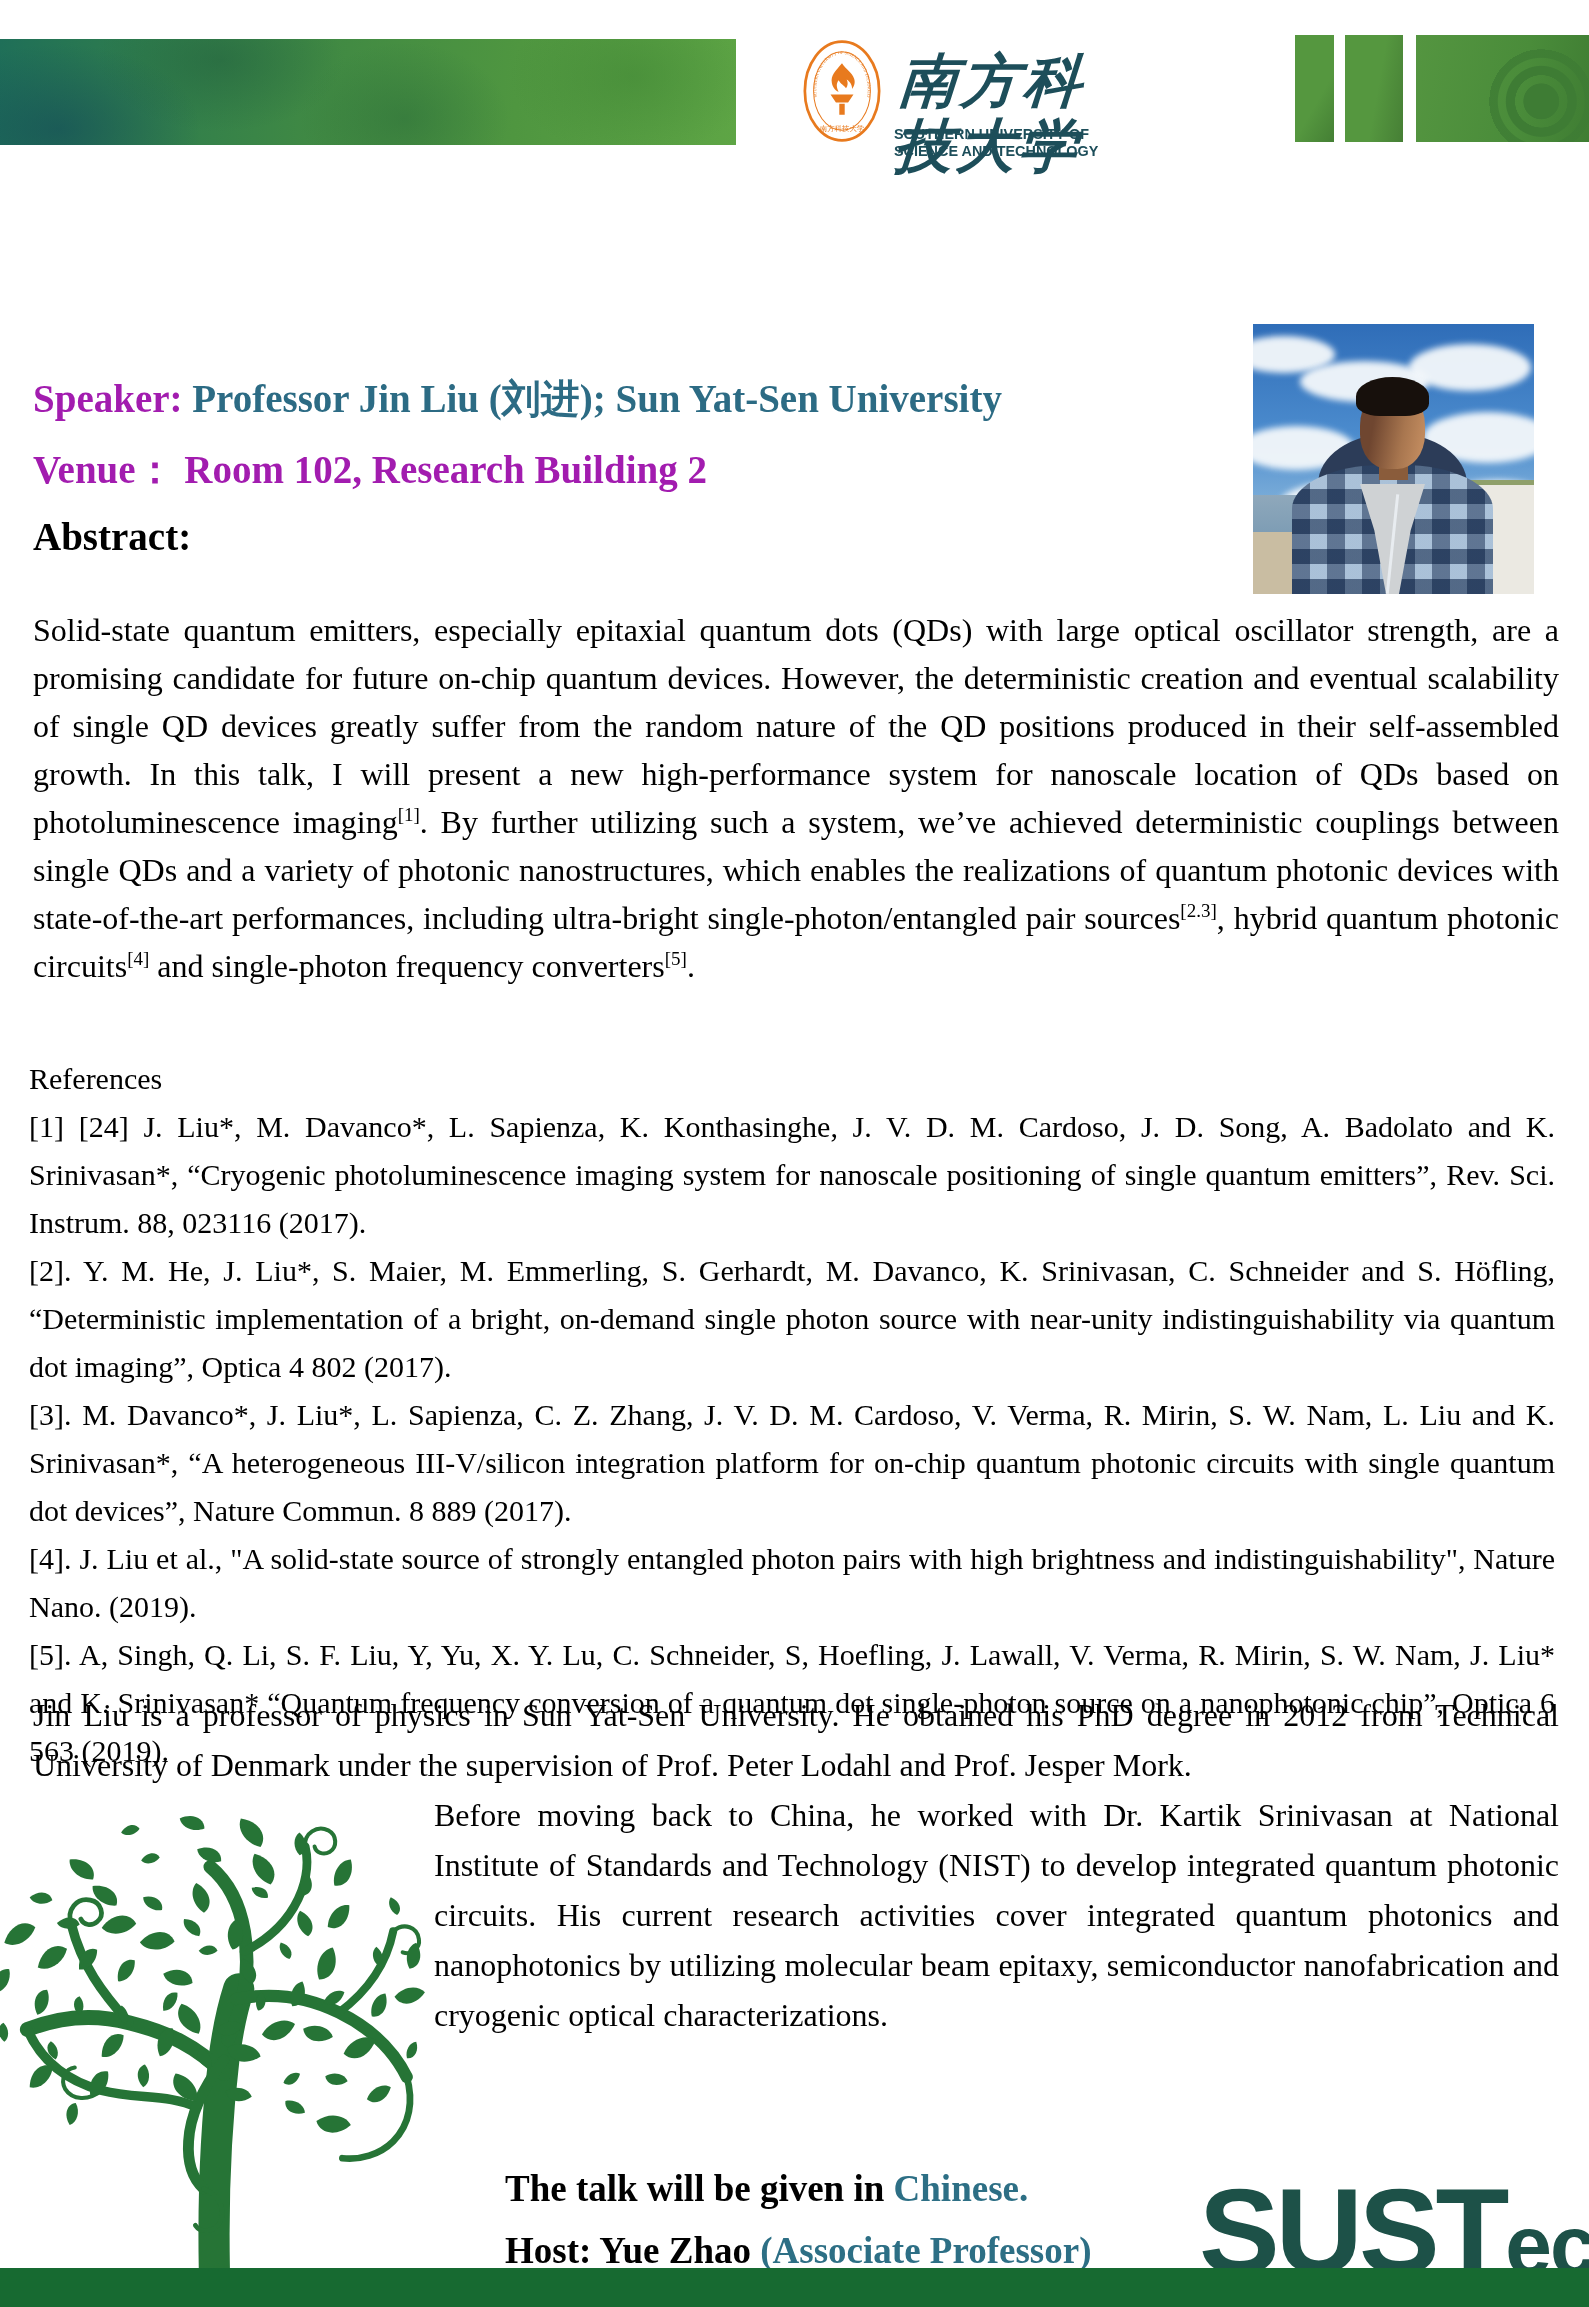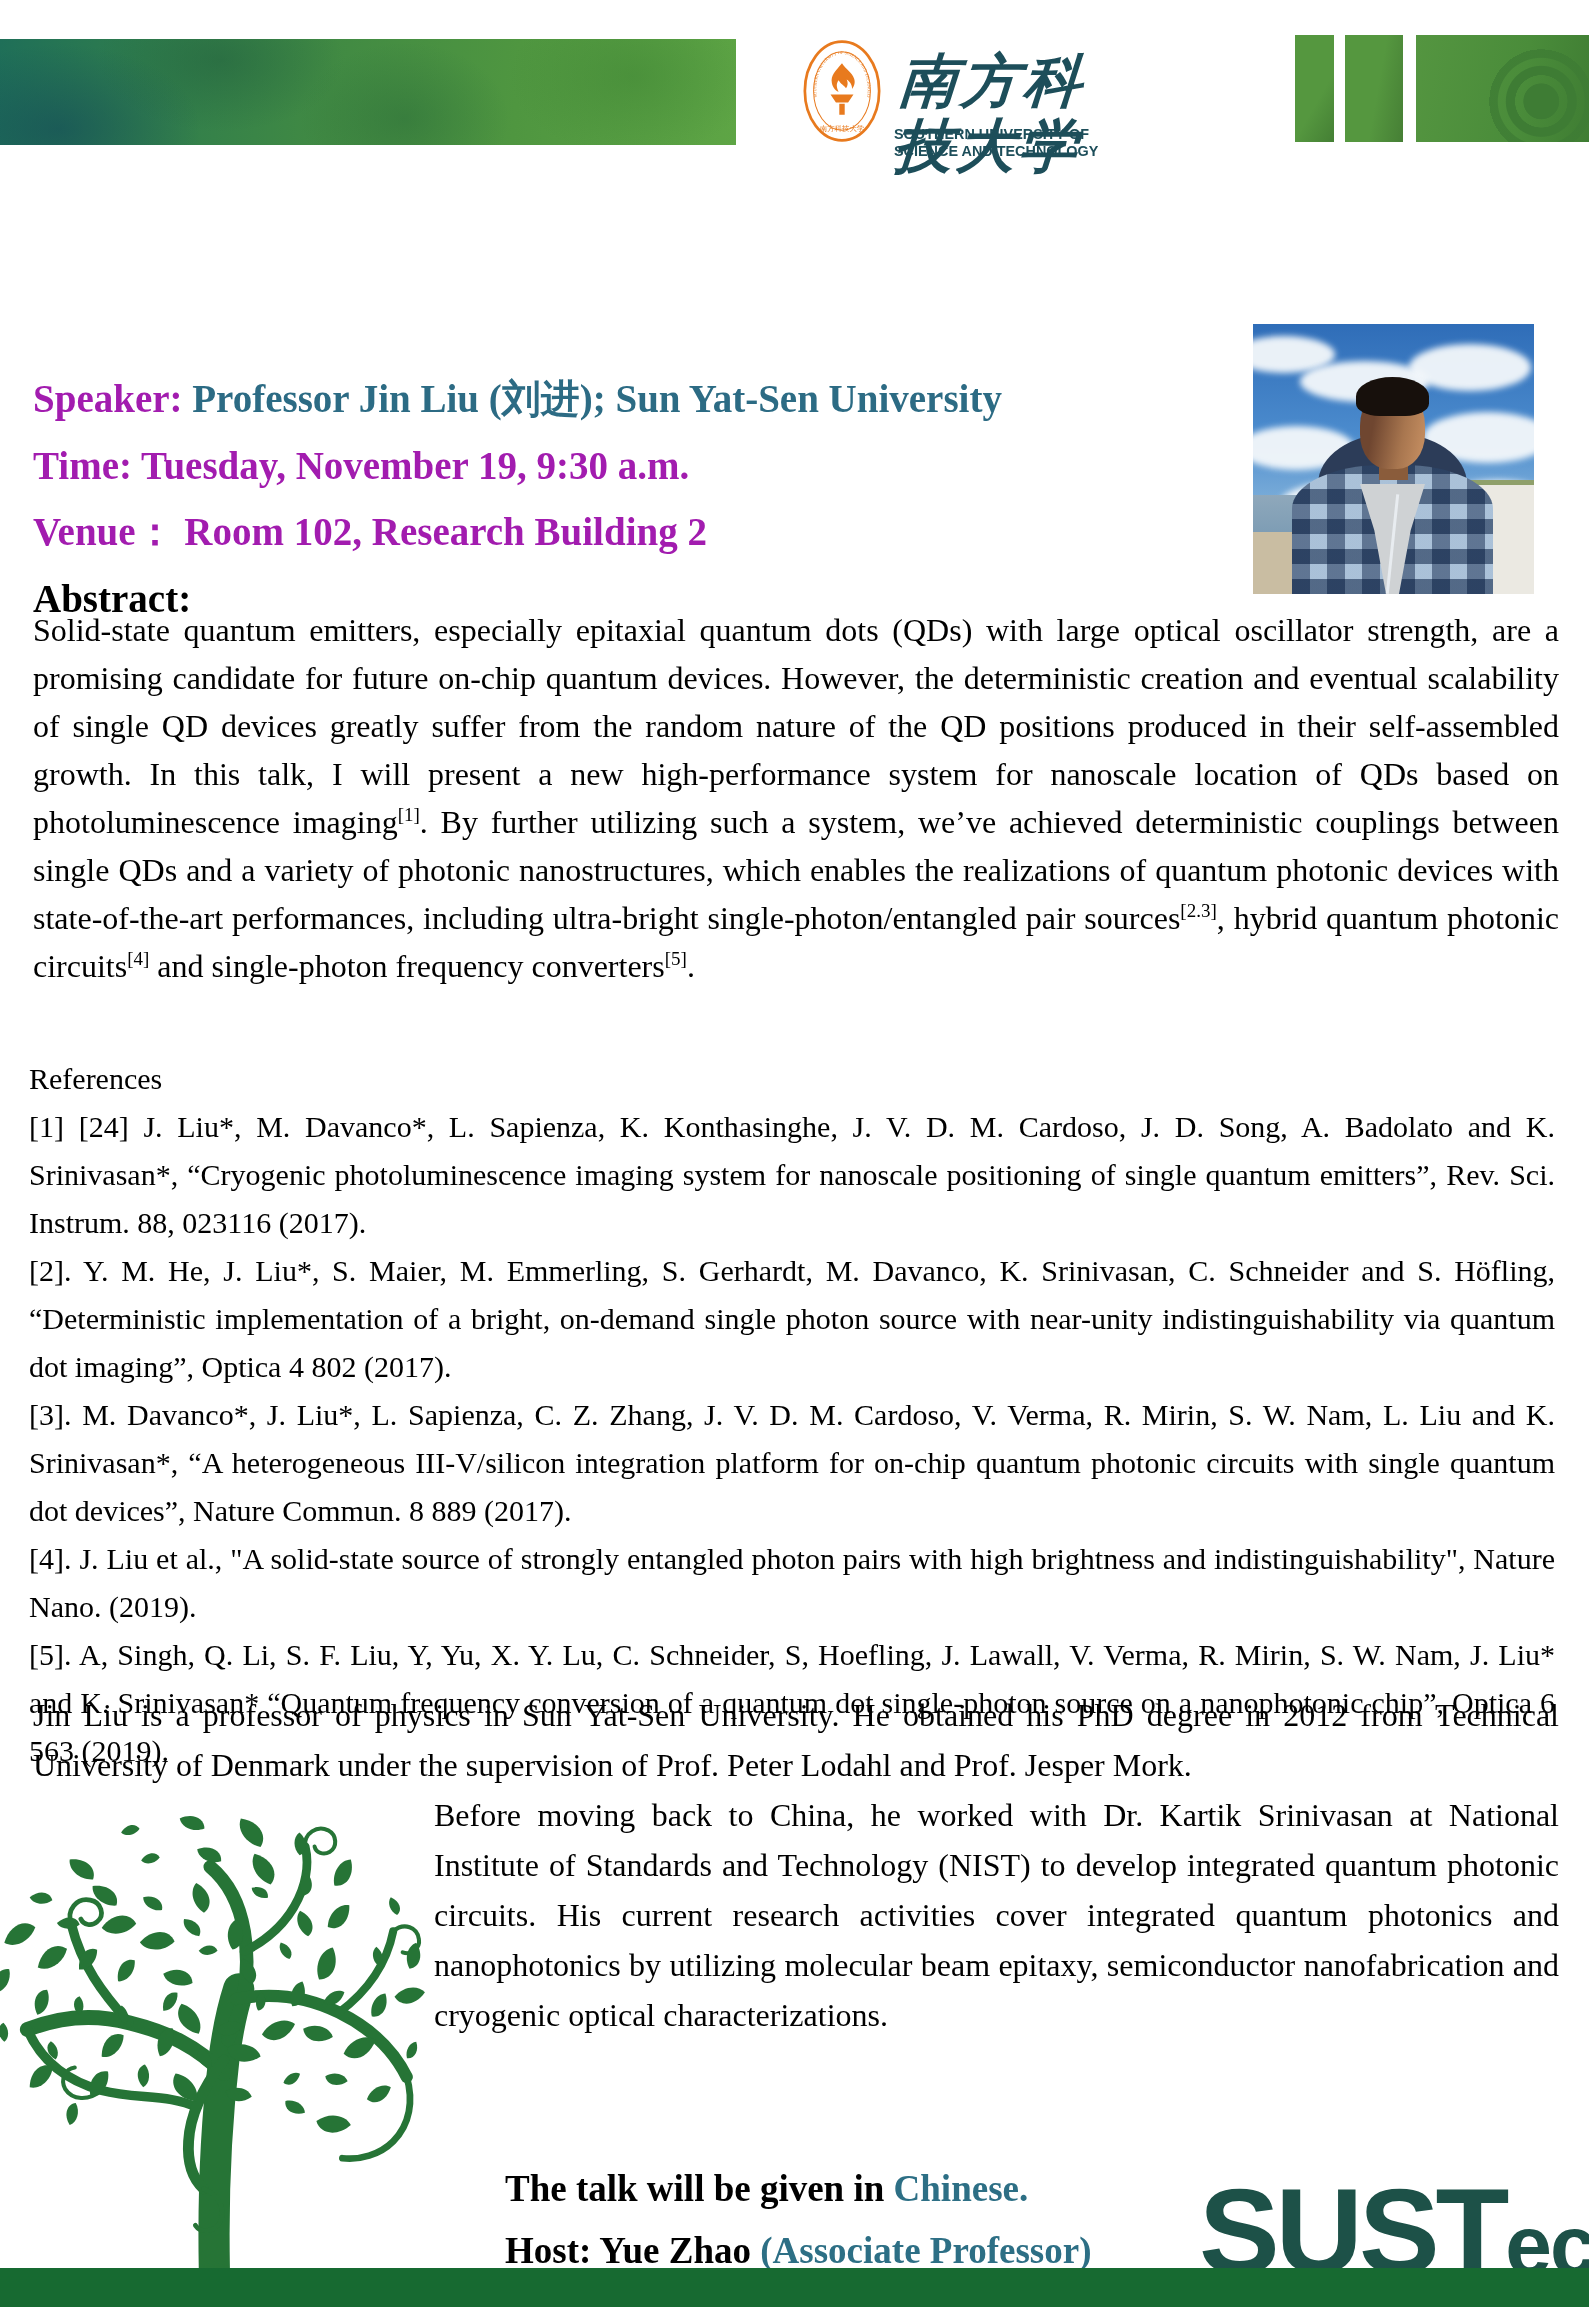--- a/index.html
+++ b/index.html
@@ -149,21 +149,20 @@
     <div class="torso"></div>
     <div class="tee"></div>
     <div class="zipper"></div>
     <div class="neck"></div>
     <div class="head"></div>
     <div class="hair"></div>
   </div>
 
   <div class="details">
     <div class="detail-row"><span class="label">Speaker: </span><span class="teal">Professor Jin Liu (刘进); Sun Yat-Sen University</span></div>
-    <div class="detail-row"><span class="label">Time: </span><span class="label">Tuesday, November 19, 9:30 a.m.</span></div>
     <div class="detail-row"><span class="label">Venue：</span><span class="label"> Room 102, Research Building 2</span></div>
     <div class="detail-row abstract-label">Abstract:</div>
   </div>
 
   <div class="abstract-text"><span>Solid-state quantum emitters, especially epitaxial quantum dots (QDs) with large optical oscillator strength, are a promising candidate for future on-chip quantum devices. However, the deterministic creation and eventual scalability of single QD devices greatly suffer from the random nature of the QD positions produced in their self-assembled growth. In this talk, I will present a new high-performance system for nanoscale location of QDs based on photoluminescence imaging</span><sup>[1]</sup><span>. By further utilizing such a system, we’ve achieved deterministic couplings between single QDs and a variety of photonic nanostructures, which enables the realizations of quantum photonic devices with state-of-the-art performances, including ultra-bright single-photon/entangled pair sources</span><sup>[2.3]</sup><span>, hybrid quantum photonic circuits</span><sup>[4]</sup><span> and single-photon frequency converters</span><sup>[5]</sup><span>.</span></div>
 
   <div class="refs">
     <p class="refs-heading">References</p>
     <div>
         <p>[1] [24] J. Liu*, M. Davanco*, L. Sapienza, K. Konthasinghe, J. V. D. M. Cardoso, J. D. Song, A. Badolato and K. Srinivasan*, “Cryogenic photoluminescence imaging system for nanoscale positioning of single quantum emitters”, Rev. Sci. Instrum. 88, 023116 (2017).</p>

